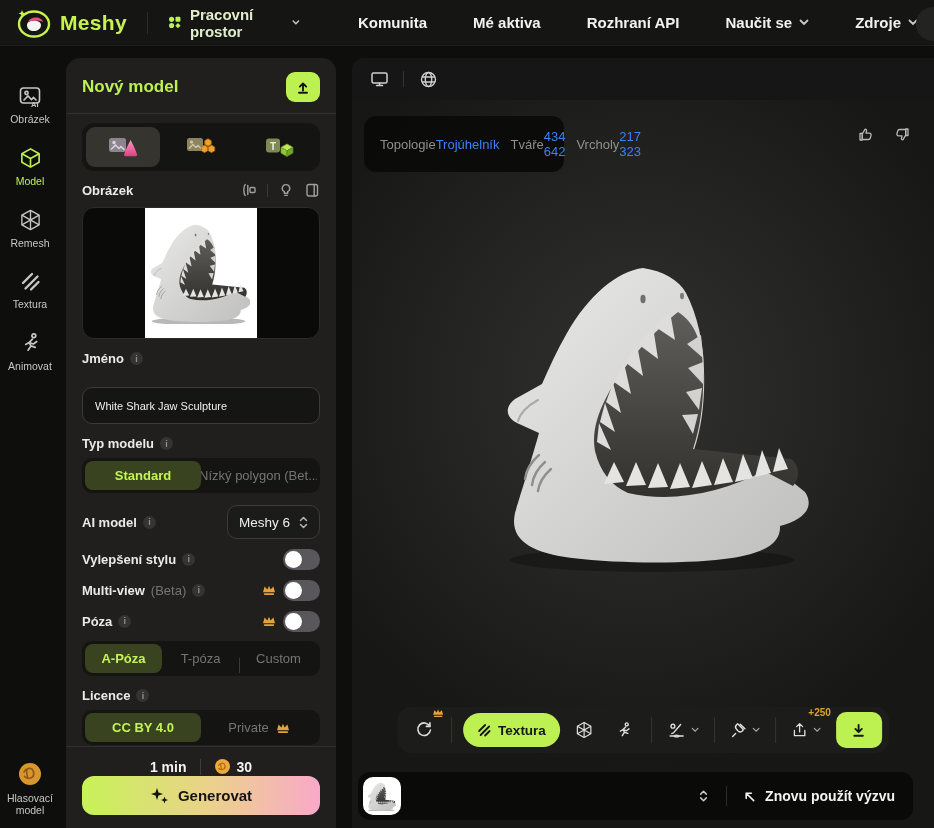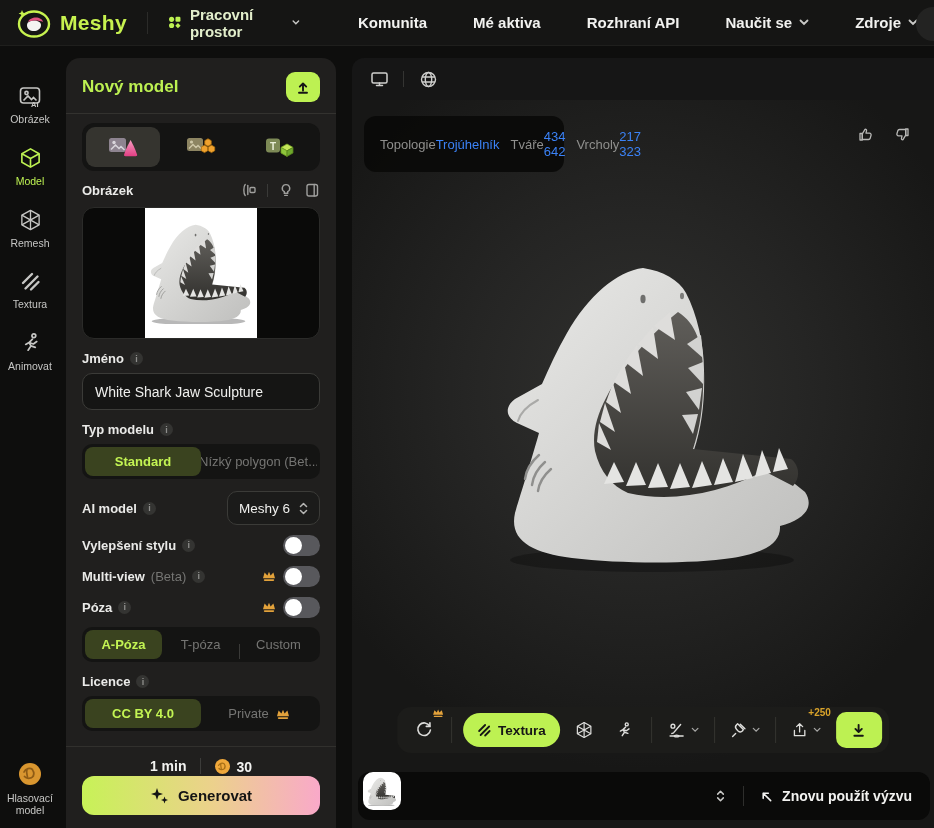--- a/index.html
+++ b/index.html
@@ -41,37 +41,37 @@
   .section-row { display:flex; align-items:center; margin-top:11px; }
   .label { font-size:13px; font-weight:bold; color:#eaeae8; display:flex; align-items:center; gap:6px; }
   .row-icons { margin-left:auto; display:flex; align-items:center; gap:10px; color:#9f9f9d; }
   .row-icons .mini-sep { width:1px; height:13px; background:#3a3a38; }
   .info-i { width:13px; height:13px; border-radius:50%; background:#343432; color:#8f8f8d; font-size:9px; font-weight:bold;
             display:inline-flex; align-items:center; justify-content:center; flex:none; }
   .preview { margin-top:9px; height:132px; background:#0a0a09; border:1px solid #2b2b29; border-radius:12px;
              display:flex; align-items:center; justify-content:center; overflow:hidden; cursor:pointer; }
   .preview-card { width:112px; height:130px; background:#ffffff; display:flex; align-items:center; justify-content:center; }
   .field-label { margin-top:12px; }
-  .text-input { margin-top:7px; height:37px; background:#151514; border:1px solid #3b3b38; border-radius:10px;
-                padding:0 12px; color:#efefed; font-size:14px; display:flex; align-items:center; cursor:text; }
+  .text-input { margin-top:21px; height:37px; background:#151514; border:1px solid #3b3b38; border-radius:10px;
+                padding:0 12px; color:#efefed; font-size:11px; display:flex; align-items:center; cursor:text; }
   .seg { margin-top:7px; background:#141413; border-radius:10px; padding:3px; display:flex; align-items:flex-end; height:35px; }
   .seg-opt { flex:1; height:100%; border-radius:8px; display:flex; align-items:center; justify-content:center; gap:7px;
              font-size:13px; color:#757573; cursor:pointer; white-space:nowrap; overflow:hidden; }
   .seg-opt.active { background:#3a431f; color:#c3f453; font-weight:bold; }
   .seg-sep { width:1px; height:15px; background:#3a3a38; flex:none; }
   .ai-row { margin-top:12px; display:flex; align-items:center; }
   .select { margin-left:auto; height:34px; border:1px solid #3b3b38; background:#1b1b1a; border-radius:10px;
             display:flex; align-items:center; gap:9px; padding:0 11px; font-size:13.5px; color:#efefed; cursor:pointer; }
   .toggle-row { margin-top:9px; display:flex; align-items:center; gap:6px; min-height:22px; }
   .beta { color:#757573; font-weight:normal; }
   .t-right { margin-left:auto; display:flex; align-items:center; gap:7px; }
   .switch { width:37px; height:21px; border-radius:11px; background:#58585c; position:relative; cursor:pointer; flex:none; }
   .switch::after { content:""; position:absolute; left:2px; top:2px; width:17px; height:17px; border-radius:50%; background:#ffffff; }
   .panel-foot { margin-top:auto; border-top:1px solid #31302d; margin-left:-16px; margin-right:-16px; padding:11px 16px 13px; }
-  .cost-row { display:flex; justify-content:center; gap:13px; font-size:14px; font-weight:bold; color:#f2f2f0; }
+  .cost-row { display:flex; align-items:center; justify-content:center; gap:13px; font-size:14px; font-weight:bold; color:#f2f2f0; }
   .cost-sep { width:1px; height:16px; background:#3c3c3a; }
   .coin-group { display:flex; align-items:center; gap:6px; }
   .gen-btn { margin-top:1px; height:39px; border-radius:12px; display:flex; align-items:center; justify-content:center; gap:9px;
              background:linear-gradient(90deg,#c7f257 0%,#ecd18c 55%,#f9a9c9 100%); color:#141414; font-size:15px; font-weight:bold; cursor:pointer; }
 
   
   .viewport { flex:1; min-width:0; margin-left:16px; display:flex; flex-direction:column; }
   .vp-head { margin-top:12px; height:42px; flex:none; background:#161616; border-radius:12px 0 0 0;
              display:flex; align-items:center; padding:0 14px; gap:11px; color:#cfcfcd; }
   .vp-head .mini-sep { width:1px; height:16px; background:#343432; }
@@ -94,22 +94,22 @@
   .tb-btn { width:40px; height:38px; border-radius:9px; display:flex; align-items:center; justify-content:center;
             color:#dededc; cursor:pointer; position:relative; flex:none; }
   .tb-crown { position:absolute; top:-3px; right:0; }
   .texture-pill { height:34px; background:#bdf152; color:#161616; border-radius:17px; display:flex; align-items:center;
                   gap:7px; padding:0 14px; font-size:13.5px; font-weight:bold; cursor:pointer; margin:0 4px; flex:none; }
   .tb-sep { width:1px; height:26px; background:#343430; margin:0 7px; flex:none; }
   .tb-drop { display:flex; align-items:center; gap:5px; padding:0 8px; height:38px; border-radius:9px; color:#dededc; cursor:pointer; position:relative; flex:none; }
   .plus250 { position:absolute; top:-4px; right:-2px; color:#d9a32a; font-size:10px; font-weight:bold; }
   .dl-btn { width:46px; height:36px; background:#bdf152; border-radius:10px; display:flex; align-items:center; justify-content:center; cursor:pointer; margin-left:7px; flex:none; }
 
-  .vp-bottombar { position:absolute; left:6px; right:4px; bottom:8px; height:48px; background:#0a0a09; border-radius:12px;
-                  display:flex; padding:0 18px 0 5px;gap:36px; }
+  .vp-bottombar { position:absolute; left:6px; right:21px; bottom:8px; height:48px; background:#0a0a09; border-radius:12px;
+                  display:flex; align-items:center; padding:0 18px 0 5px;gap:36px; }
   .bb-thumb { width:38px; height:38px; background:#ffffff; border-radius:10px; overflow:hidden;
               display:flex; align-items:center; justify-content:center; cursor:pointer; }
   .bb-right { margin-left:auto; display:flex; align-items:center; gap:15px; color:#e8e8e6; }
   .bb-sep { width:1px; height:20px; background:#2e2e2c; }
   .reuse { display:flex; align-items:center; gap:9px; font-size:14px; font-weight:bold; color:#f2f2f0; cursor:pointer; }
 </style>
 </head>
 <body>
 
 <svg width="0" height="0" style="position:absolute" aria-hidden="true">

